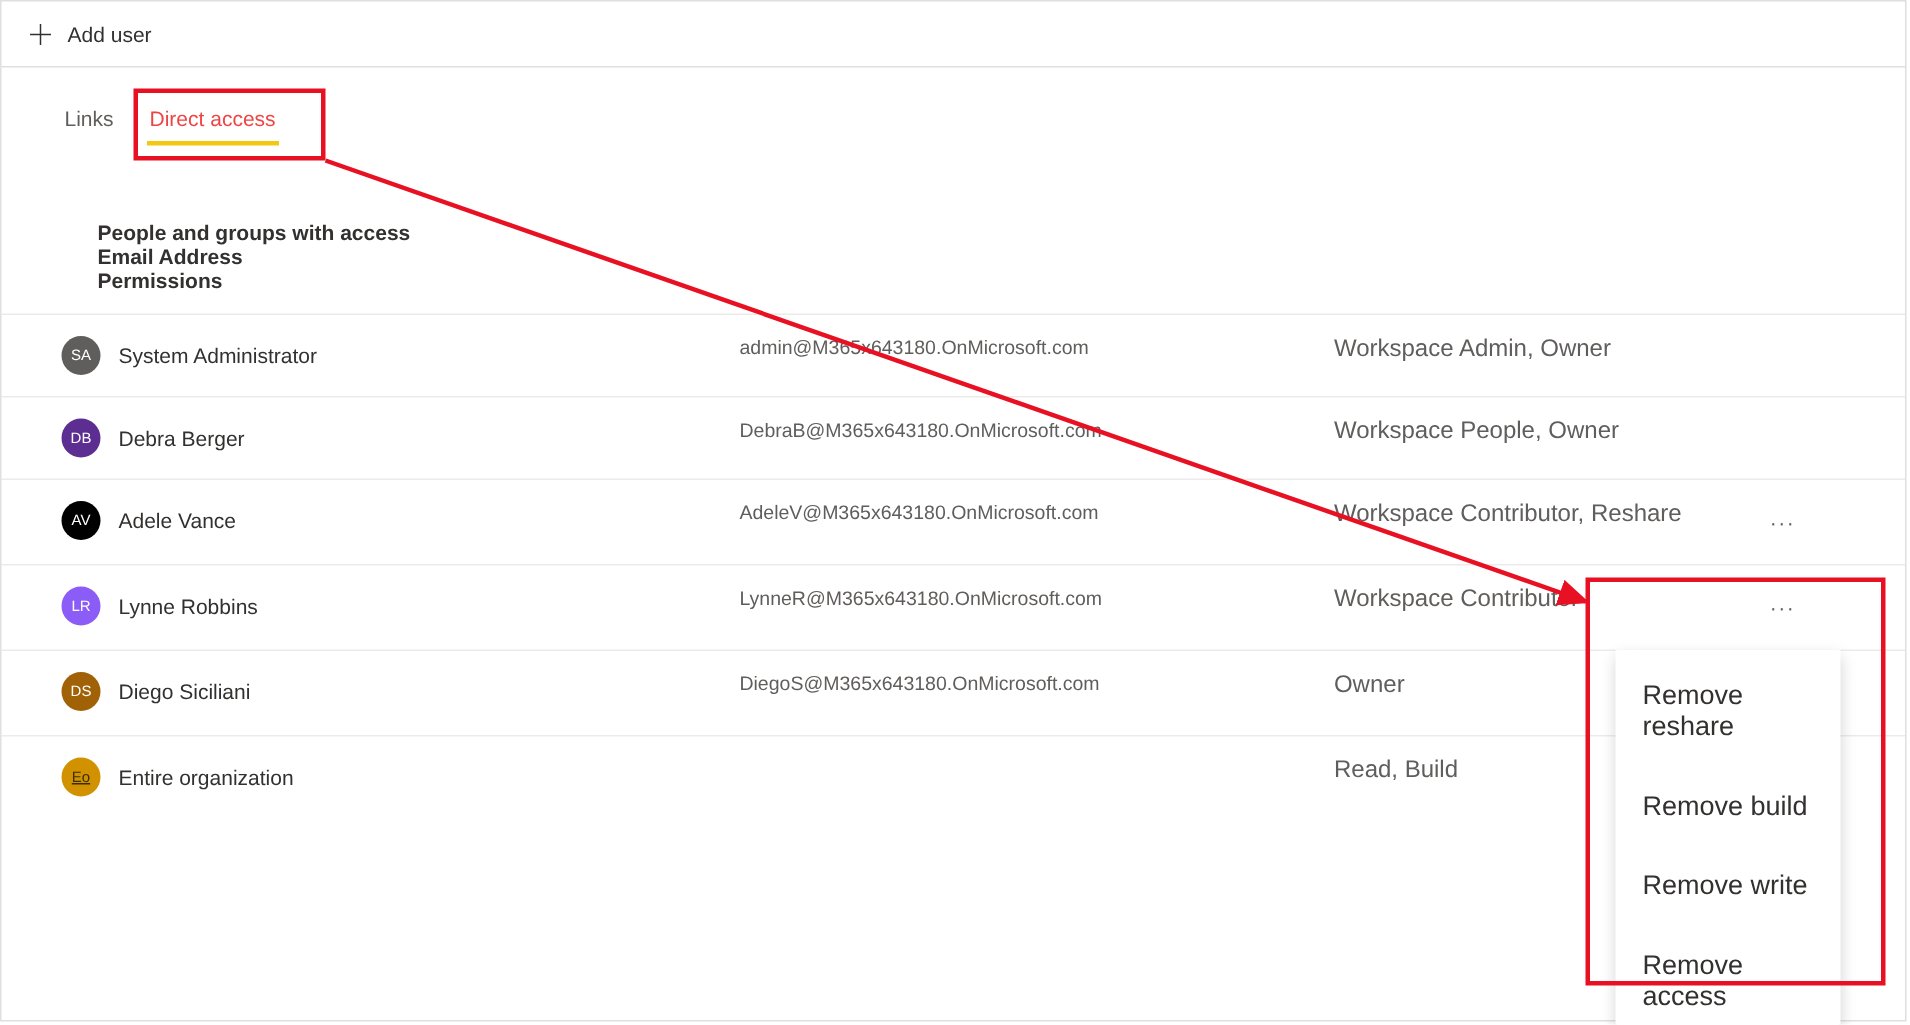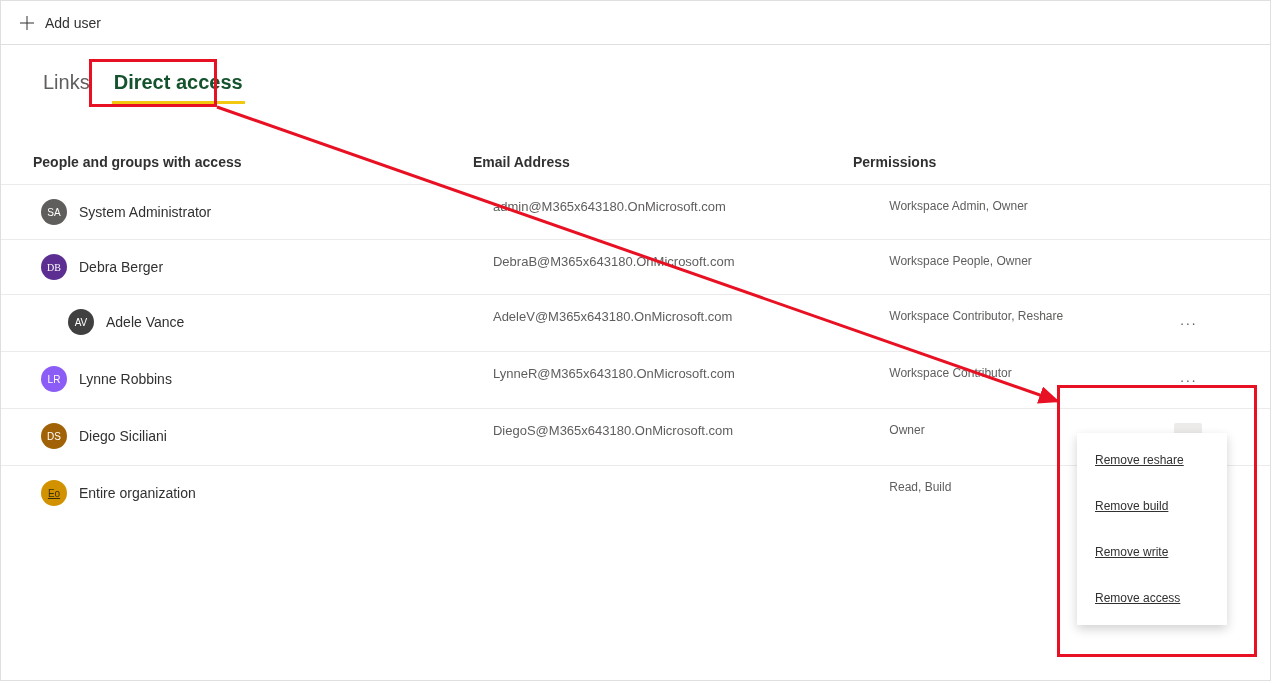--- a/index.html
+++ b/index.html
@@ -40,42 +40,43 @@
     .plus-icon svg { display: block; }
     .tabs {
       display: flex;
       gap: 20px;
       padding: 22px 40px 0 40px;
       align-items: flex-end;
     }
     .tab {
       background: none;
       border: none;
-      font-size: 20px;
+      font-size: 14px;
       color: #605e5c;
       cursor: pointer;
       padding: 4px 2px 10px 2px;
       position: relative;
     }
     .tab.active {
-      color: #14532d;
-      font-weight: 700;
+      color: #ef4444;
+      font-weight: 400;
     }
     .tab.active::after {
       content: "";
       position: absolute;
       left: 0; right: 0; bottom: 0;
       height: 3px;
       background: #f2c811;
     }
     .header-row {
       display: flex;
-      padding: 50px 40px 14px 32px;
+      padding: 50px 40px 14px 64px;
       font-weight: 600;
       color: #323130;
+      flex-direction: column;
     }
     .col-people { width: 440px; }
     .col-email  { width: 380px; }
     .col-perm   { width: 260px; }
     .col-actions{ width: 60px; }
     .user-row {
       display: flex;
       align-items: flex-start;
       padding: 14px 40px;
       border-top: 1px solid #edebe9;
@@ -90,21 +91,21 @@
     .avatar {
       width: 26px; height: 26px;
       border-radius: 50%;
       display: flex; align-items: center; justify-content: center;
       font-size: 10px;
       font-weight: 500;
       color: #fff;
       flex-shrink: 0;
     }
     .email-text { color: #605e5c; font-size: 13px; }
-    .perm-text  { color: #605e5c; font-size: 12px; }
+    .perm-text  { color: #605e5c; font-size: 16px; }
     .name-text  { color: #323130; }
     .more-btn {
       width: 28px; height: 28px;
       background: none;
       border: none;
       cursor: pointer;
       display: flex; align-items: center; justify-content: center;
       color: #605e5c;
       border-radius: 2px;
     }
@@ -120,24 +121,23 @@
       padding: 4px 0;
       z-index: 10;
     }
     .menu-item {
       display: block;
       width: 100%;
       text-align: left;
       background: none;
       border: none;
       padding: 16px 18px;
-      font-size: 12px;
-      color: #323130;
-      cursor: pointer;
-      text-decoration: underline;
+      font-size: 18px;
+      color: #323130;
+      cursor: pointer;
     }
     
     .annot-box {
       position: absolute;
       border: 3px solid #e81123;
       pointer-events: none;
       z-index: 20;
     }
     .annot-tab { top: 58px; left: 88px; width: 128px; height: 48px; }
     .annot-menu { top: 384px; left: 1056px; width: 200px; height: 272px; }
@@ -180,30 +180,30 @@
         <div class="col-people">
           <div class="avatar" style="background: rgb(96, 94, 92); color: rgb(255, 255, 255);">SA</div>
           <span class="name-text">System Administrator</span>
         </div>
         <div class="col-email email-text">admin@M365x643180.OnMicrosoft.com</div>
         <div class="col-perm perm-text">Workspace Admin, Owner</div>
         <div class="col-actions"></div>
       </div>
       <div class="user-row">
         <div class="col-people">
-          <div class="avatar" style="background: rgb(92, 46, 145); color: rgb(255, 255, 255); font-family: Liberation Serif, serif;">DB</div>
+          <div class="avatar" style="background: rgb(92, 46, 145); color: rgb(255, 255, 255);">DB</div>
           <span class="name-text">Debra Berger</span>
         </div>
         <div class="col-email email-text">DebraB@M365x643180.OnMicrosoft.com</div>
         <div class="col-perm perm-text">Workspace People, Owner</div>
         <div class="col-actions"></div>
       </div>
       <div class="user-row">
         <div class="col-people">
-          <div class="avatar" style="background: #404040; color: rgb(255, 255, 255); margin-left: 27px;">AV</div>
+          <div class="avatar" style="background: #000000; color: rgb(255, 255, 255);">AV</div>
           <span class="name-text">Adele Vance</span>
         </div>
         <div class="col-email email-text">AdeleV@M365x643180.OnMicrosoft.com</div>
         <div class="col-perm perm-text">Workspace Contributor, Reshare</div>
         <div class="col-actions">
           <button class="more-btn">
             <span class="dots">···</span>
           </button>
         </div>
       </div>

